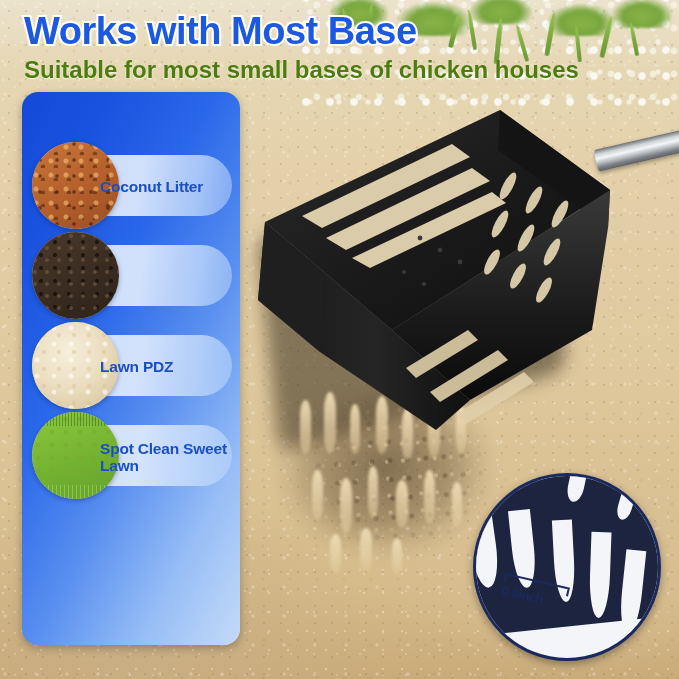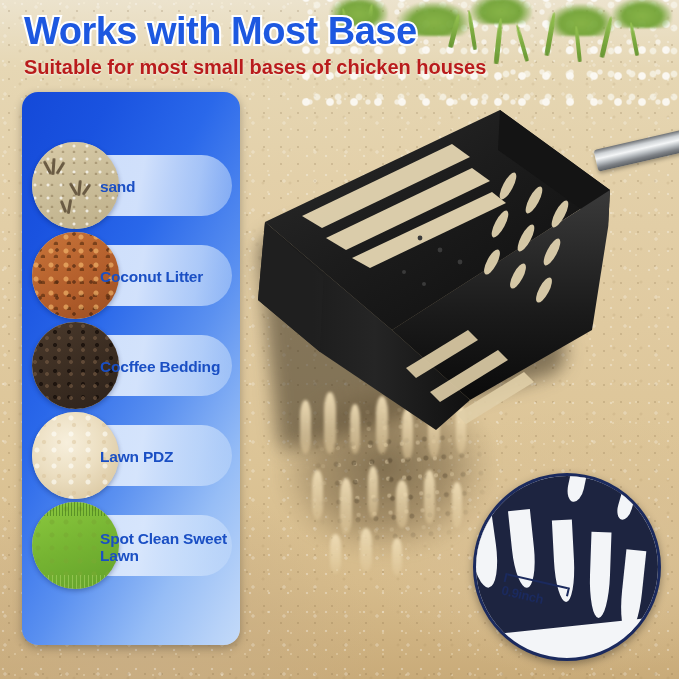--- a/index.html
+++ b/index.html
@@ -302,23 +302,23 @@
     letter-spacing: -.5px;
     white-space: nowrap;
     -webkit-text-stroke: 4px #ffffff;
     paint-order: stroke fill;
     text-shadow: 0 1px 2px rgba(255,255,255,.9);
     text-align: right;
   }
   .subtitle {
     position: absolute;
     left: 24px; top: 56px;
-    font-size: 20px;
+    font-size: 24px;
     font-weight: 600;
-    color: #b91c1c;
+    color: #4d7c0f;
     white-space: nowrap;
     text-shadow: 0 1px 2px rgba(255,255,255,.75);
   }
 </style>
 </head>
 <body>
 
 <div id="stage">
 
   <div class="photo">
@@ -428,50 +428,34 @@
         <circle cx="460" cy="262" r="2.4"></circle>
         <circle cx="404" cy="272" r="2"></circle>
         <circle cx="424" cy="284" r="2"></circle>
       </g>
     </svg>
   </div>
 
   <div class="panel">
     <div class="panel-inner">
 
-      <div class="row">
-        <div class="pill"></div>
-        <div class="swatch">
-          <div class="sw-tex tex-sand"></div>
-          <div class="foot" style="left:14px;top:18px;width:3px;height:15px;transform:rotate(-28deg);"></div>
-          <div class="foot" style="left:20px;top:16px;width:3px;height:17px;transform:rotate(4deg);"></div>
-          <div class="foot" style="left:27px;top:19px;width:3px;height:14px;transform:rotate(32deg);"></div>
-          <div class="foot" style="left:40px;top:40px;width:3px;height:14px;transform:rotate(-30deg);"></div>
-          <div class="foot" style="left:46px;top:38px;width:3px;height:16px;transform:rotate(6deg);"></div>
-          <div class="foot" style="left:53px;top:41px;width:3px;height:13px;transform:rotate(34deg);"></div>
-          <div class="foot" style="left:30px;top:58px;width:3px;height:13px;transform:rotate(-22deg);"></div>
-          <div class="foot" style="left:36px;top:57px;width:3px;height:15px;transform:rotate(10deg);"></div>
-        </div>
-        <div class="pill-label">sand</div>
-      </div>
 
       <div class="row">
         <div class="pill"></div>
         <div class="swatch">
           <div class="sw-tex tex-coconut"></div>
         </div>
         <div class="pill-label">Coconut Litter</div>
       </div>
 
       <div class="row">
         <div class="pill"></div>
         <div class="swatch">
           <div class="sw-tex tex-coffee"></div>
         </div>
-        <div class="pill-label">Cocffee Bedding</div>
       </div>
 
       <div class="row">
         <div class="pill"></div>
         <div class="swatch">
           <div class="sw-tex tex-pdz"></div>
         </div>
         <div class="pill-label">Lawn PDZ</div>
       </div>
 

